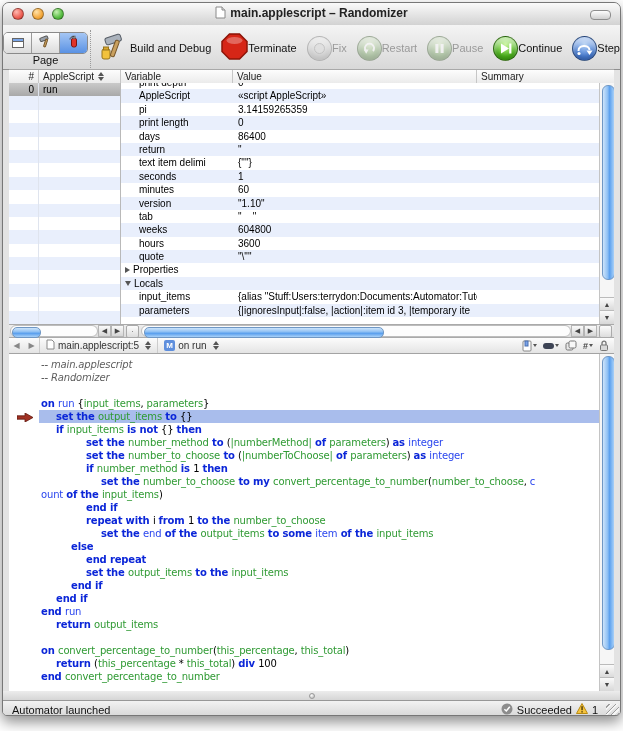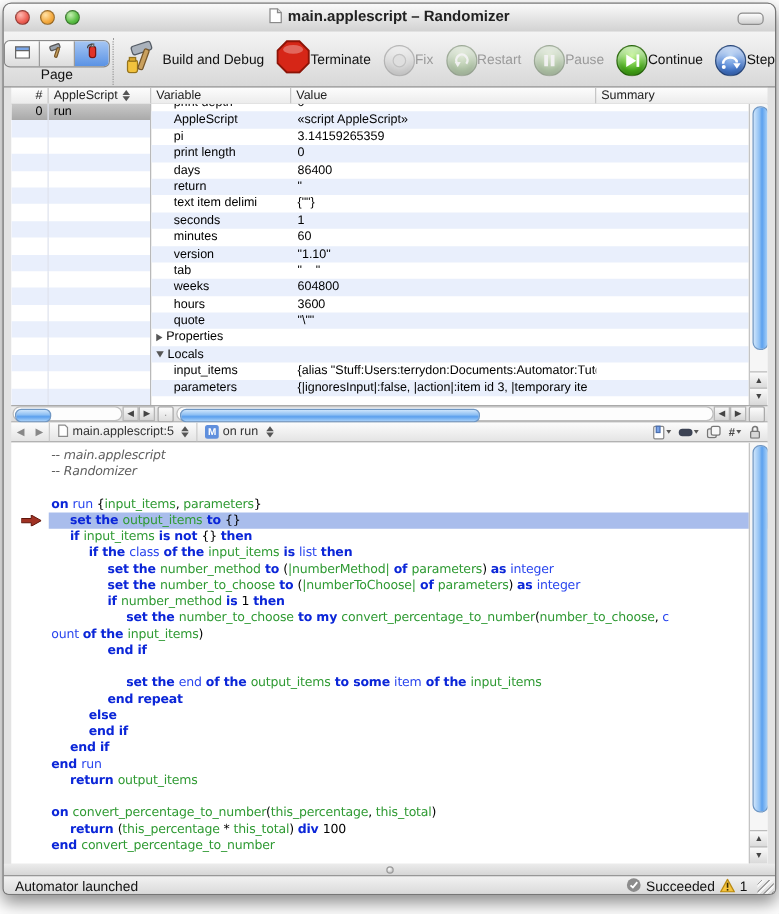--- a/index.html
+++ b/index.html
@@ -572,31 +572,31 @@
   <div class="editor">
     <div class="code">
         <div class="cl"><span class="gut"></span><span class="ct" style="padding-left: 0px;"><span class="s-m">-- main.applescript</span></span></div>
         <div class="cl"><span class="gut"></span><span class="ct" style="padding-left: 0px;"><span class="s-m">-- Randomizer</span></span></div>
         <div class="cl"><span class="gut"></span><span class="ct" style="padding-left: 0px;"></span></div>
         <div class="cl"><span class="gut"></span><span class="ct" style="padding-left: 0px; margin-top: 32px;"><span class="s-k">on </span><span class="s-c">run </span><span class="s-p">{</span><span class="s-v">input_items</span><span class="s-p">, </span><span class="s-v">parameters</span><span class="s-p">}</span></span></div>
         <div class="cl hl"><span class="gut"><svg width="16" height="9" viewBox="0 0 16 9">
               <polygon points="0,2.8 8,2.8 8,0 16,4.5 8,9 8,6.2 0,6.2" fill="#a03123" stroke="#5f160c" stroke-width="0.8"></polygon>
             </svg></span><span class="ct" style="padding-left: 15px;"><span class="s-k">set the </span><span class="s-v">output_items</span><span class="s-k"> to </span><span class="s-p">{}</span></span></div>
         <div class="cl"><span class="gut"></span><span class="ct" style="padding-left: 15px;"><span class="s-k">if </span><span class="s-v">input_items</span><span class="s-k"> is not </span><span class="s-p">{} </span><span class="s-k">then</span></span></div>
-        <div class="cl"><span class="gut"></span><span class="ct" style="padding-left: 30px;"><span class="s-k">if the </span><span class="s-c">class</span><span class="s-k"> of the </span><span class="s-v">input_items</span><span class="s-k"> is </span><span class="s-c">list</span><span class="s-k"> then</span></span></div>
         <div class="cl"><span class="gut"></span><span class="ct" style="padding-left: 45px;"><span class="s-k">set the </span><span class="s-v">number_method</span><span class="s-k"> to </span><span class="s-p">(</span><span class="s-v">|numberMethod|</span><span class="s-k"> of </span><span class="s-v">parameters</span><span class="s-p">) </span><span class="s-k">as </span><span class="s-c">integer</span></span></div>
         <div class="cl"><span class="gut"></span><span class="ct" style="padding-left: 45px;"><span class="s-k">set the </span><span class="s-v">number_to_choose</span><span class="s-k"> to </span><span class="s-p">(</span><span class="s-v">|numberToChoose|</span><span class="s-k"> of </span><span class="s-v">parameters</span><span class="s-p">) </span><span class="s-k">as </span><span class="s-c">integer</span></span></div>
         <div class="cl"><span class="gut"></span><span class="ct" style="padding-left: 45px;"><span class="s-k">if </span><span class="s-v">number_method</span><span class="s-k"> is </span><span class="s-p">1 </span><span class="s-k">then</span></span></div>
         <div class="cl"><span class="gut"></span><span class="ct" style="padding-left: 60px;"><span class="s-k">set the </span><span class="s-v">number_to_choose</span><span class="s-k"> to my </span><span class="s-v">convert_percentage_to_number</span><span class="s-p">(</span><span class="s-v">number_to_choose</span><span class="s-p">, </span><span class="s-c">c</span></span></div>
         <div class="cl"><span class="gut"></span><span class="ct" style="padding-left: 0px;"><span class="s-c">ount </span><span class="s-k">of the </span><span class="s-v">input_items</span><span class="s-p">)</span></span></div>
         <div class="cl"><span class="gut"></span><span class="ct" style="padding-left: 45px;"><span class="s-k">end if</span></span></div>
-        <div class="cl"><span class="gut"></span></div>
+        <div class="cl"><span class="gut"></span><span class="ct" style="padding-left: 45px;"><span class="s-k">repeat with </span><span class="s-p">i </span><span class="s-k">from </span><span class="s-p">1 </span><span class="s-k">to the </span><span class="s-v">number_to_choose</span></span></div>
         <div class="cl"><span class="gut"></span><span class="ct" style="padding-left: 60px;"><span class="s-k">set the </span><span class="s-c">end</span><span class="s-k"> of the </span><span class="s-v">output_items</span><span class="s-k"> to some </span><span class="s-c">item</span><span class="s-k"> of the </span><span class="s-v">input_items</span></span></div>
+        <div class="cl"><span class="gut"></span><span class="ct" style="padding-left: 30px;"><span class="s-k">else</span></span></div>
         <div class="cl"><span class="gut"></span><span class="ct" style="padding-left: 45px;"><span class="s-k">end repeat</span></span></div>
-        <div class="cl"><span class="gut"></span><span class="ct" style="padding-left: 30px;"><span class="s-k">else</span></span></div>
+        <div class="cl"><span class="gut"></span><span class="ct" style="padding-left: 45px;"><span class="s-k">set the </span><span class="s-v">output_items</span><span class="s-k"> to the </span><span class="s-v">input_items</span></span></div>
         <div class="cl"><span class="gut"></span><span class="ct" style="padding-left: 30px;"><span class="s-k">end if</span></span></div>
         <div class="cl"><span class="gut"></span><span class="ct" style="padding-left: 15px;"><span class="s-k">end if</span></span></div>
         <div class="cl"><span class="gut"></span><span class="ct" style="padding-left: 0px;"><span class="s-k">end </span><span class="s-c">run</span></span></div>
         <div class="cl"><span class="gut"></span><span class="ct" style="padding-left: 15px;"><span class="s-k">return </span><span class="s-v">output_items</span></span></div>
         <div class="cl"><span class="gut"></span><span class="ct" style="padding-left: 0px;"></span></div>
         <div class="cl"><span class="gut"></span><span class="ct" style="padding-left: 0px;"><span class="s-k">on </span><span class="s-v">convert_percentage_to_number</span><span class="s-p">(</span><span class="s-v">this_percentage</span><span class="s-p">, </span><span class="s-v">this_total</span><span class="s-p">)</span></span></div>
         <div class="cl"><span class="gut"></span><span class="ct" style="padding-left: 15px;"><span class="s-k">return </span><span class="s-p">(</span><span class="s-v">this_percentage</span><span class="s-p"> * </span><span class="s-v">this_total</span><span class="s-p">) </span><span class="s-k">div </span><span class="s-p">100</span></span></div>
         <div class="cl"><span class="gut"></span><span class="ct" style="padding-left: 0px;"><span class="s-k">end </span><span class="s-v">convert_percentage_to_number</span></span></div>
       </div>
     <div class="edsb">

